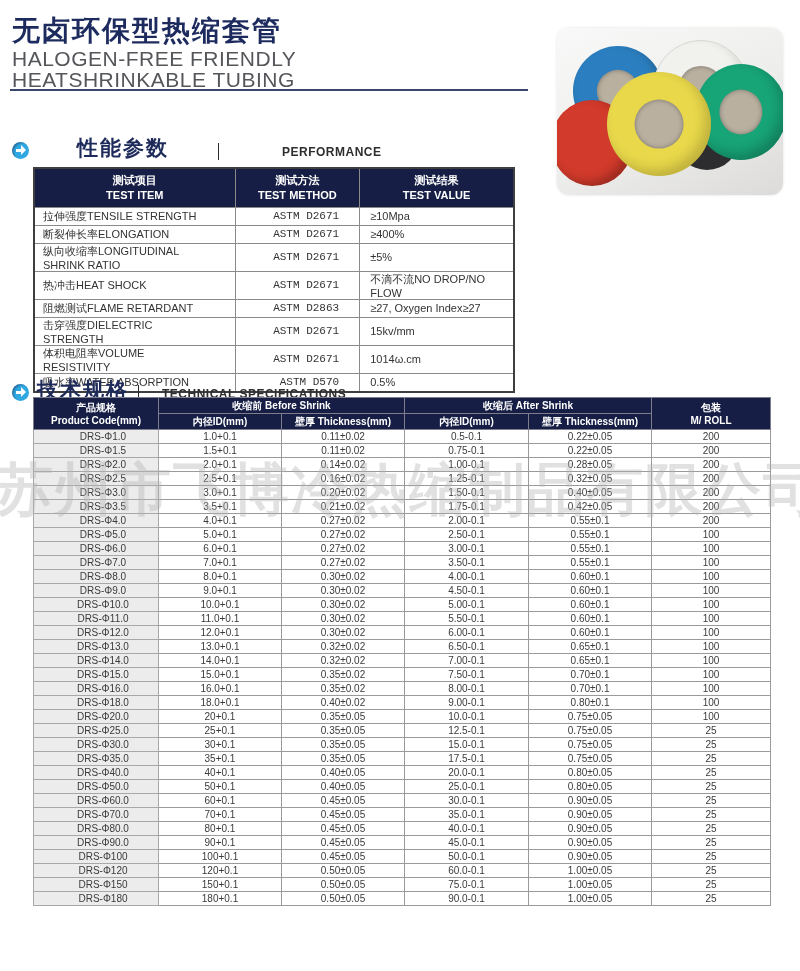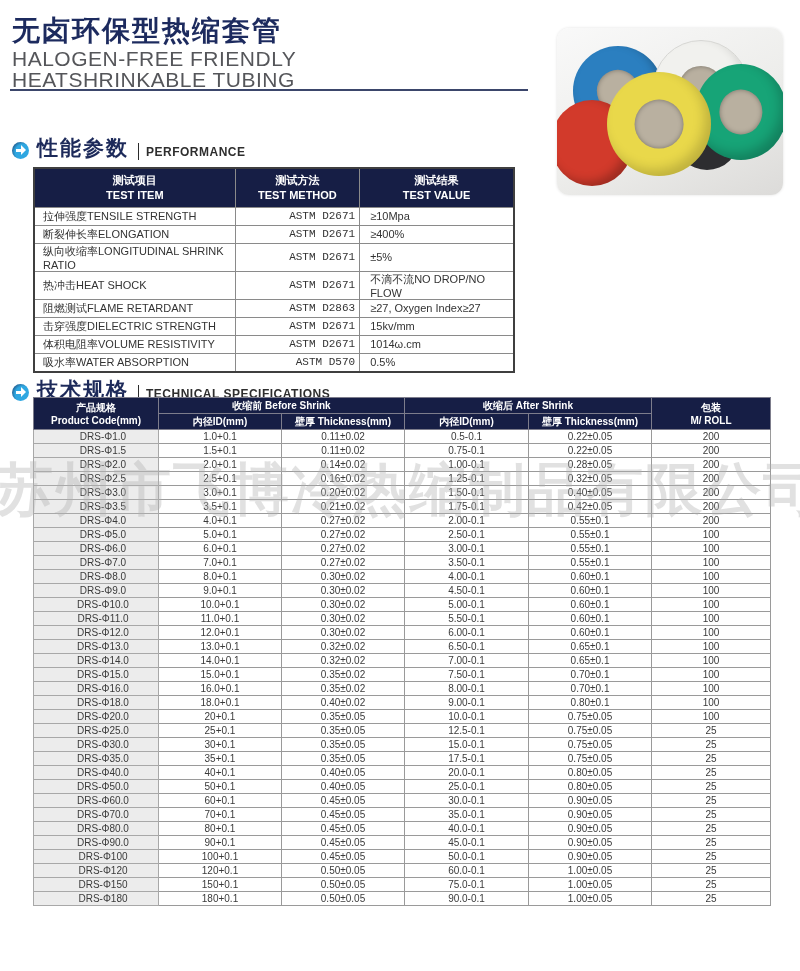--- a/index.html
+++ b/index.html
@@ -31,28 +31,28 @@
 
   
   .section{position:absolute;left:12px;display:flex;align-items:flex-end;}
   .sec-icon{width:17px;height:17px;border-radius:50%;margin:0 8px 3px 0;position:relative;
             background:radial-gradient(circle at 65% 60%,#2fa7e1 52%,#17224e 100%);flex:0 0 auto;}
   .sec-icon::before{content:"";position:absolute;left:4px;top:7px;width:5px;height:3px;background:#fff;}
   .sec-icon::after{content:"";position:absolute;left:9px;top:3px;width:0;height:0;
             border-left:5px solid #fff;border-top:5px solid transparent;border-bottom:5px solid transparent;}
   .sec-cn{font-size:21px;font-weight:bold;color:#1d2a5a;letter-spacing:2px;}
   .sec-bar{width:1px;height:17px;background:#2b2b2b;margin:0 7px 2px 9px;}
-  .sec-en{font-size:12px;font-weight:bold;color:#2e2e2e;letter-spacing:0.5px;padding-bottom:3px;}
+  .sec-en{font-size:12px;font-weight:bold;color:#2e2e2e;letter-spacing:0.5px;padding-bottom:3px;margin-left:16px;}
 
   
   table{border-collapse:collapse;}
   .perf{position:absolute;left:33px;top:167px;width:482px;border:2px solid #3f3f3f;}
   .perf th{background:#161e45;color:#fff;font-size:11px;font-weight:bold;line-height:1.35;
            padding:4px 2px;border:1px solid #8a8a8a;margin-top:16px;}
-  .perf td{font-size:11px;color:#333;height:17px;border:1px solid #8a8a8a;padding:0 4px;background:#fff;}
+  .perf td{font-size:11px;color:#333;height:17px;border:1px solid #8a8a8a;padding:0 20px;background:#fff;}
   .perf td.item{text-align:left;padding-left:8px;}
   .perf td.method{text-align:right;font-family:Liberation Mono, monospace;}
   .perf td.value{text-align:left;padding-left:10px;}
 
   
   .spec{position:absolute;left:33px;top:397px;width:737px;border:1.5px solid #555;table-layout:fixed;}
   .spec th{background:#161e45;color:#fff;font-size:10px;font-weight:bold;line-height:1.3;
            padding:1px 2px;border:1px solid #7d7d8c;}
   .spec td{font-size:10px;color:#3a3a3a;height:13px;text-align:center;border:1px solid #9a9a9a;
            padding:0 2px;background:#fff;}
@@ -85,21 +85,21 @@
     <div class="roll roll-red"></div>
     <div class="roll roll-black"></div>
     <div class="roll roll-green">
         <div class="core"></div>
       </div>
     <div class="roll roll-yellow">
         <div class="core"></div>
       </div>
   </div>
 
-  <div class="section" style="top:134px;">
+  <div class="section" style="top:134px;gap:40px;">
     <span class="sec-icon"></span>
     <span class="sec-cn">性能参数</span>
     <span class="sec-bar"></span>
     <span class="sec-en">PERFORMANCE</span>
   </div>
 
   <table class="perf">
     <colgroup>
         <col style="width:202px">
         <col style="width:125px">

